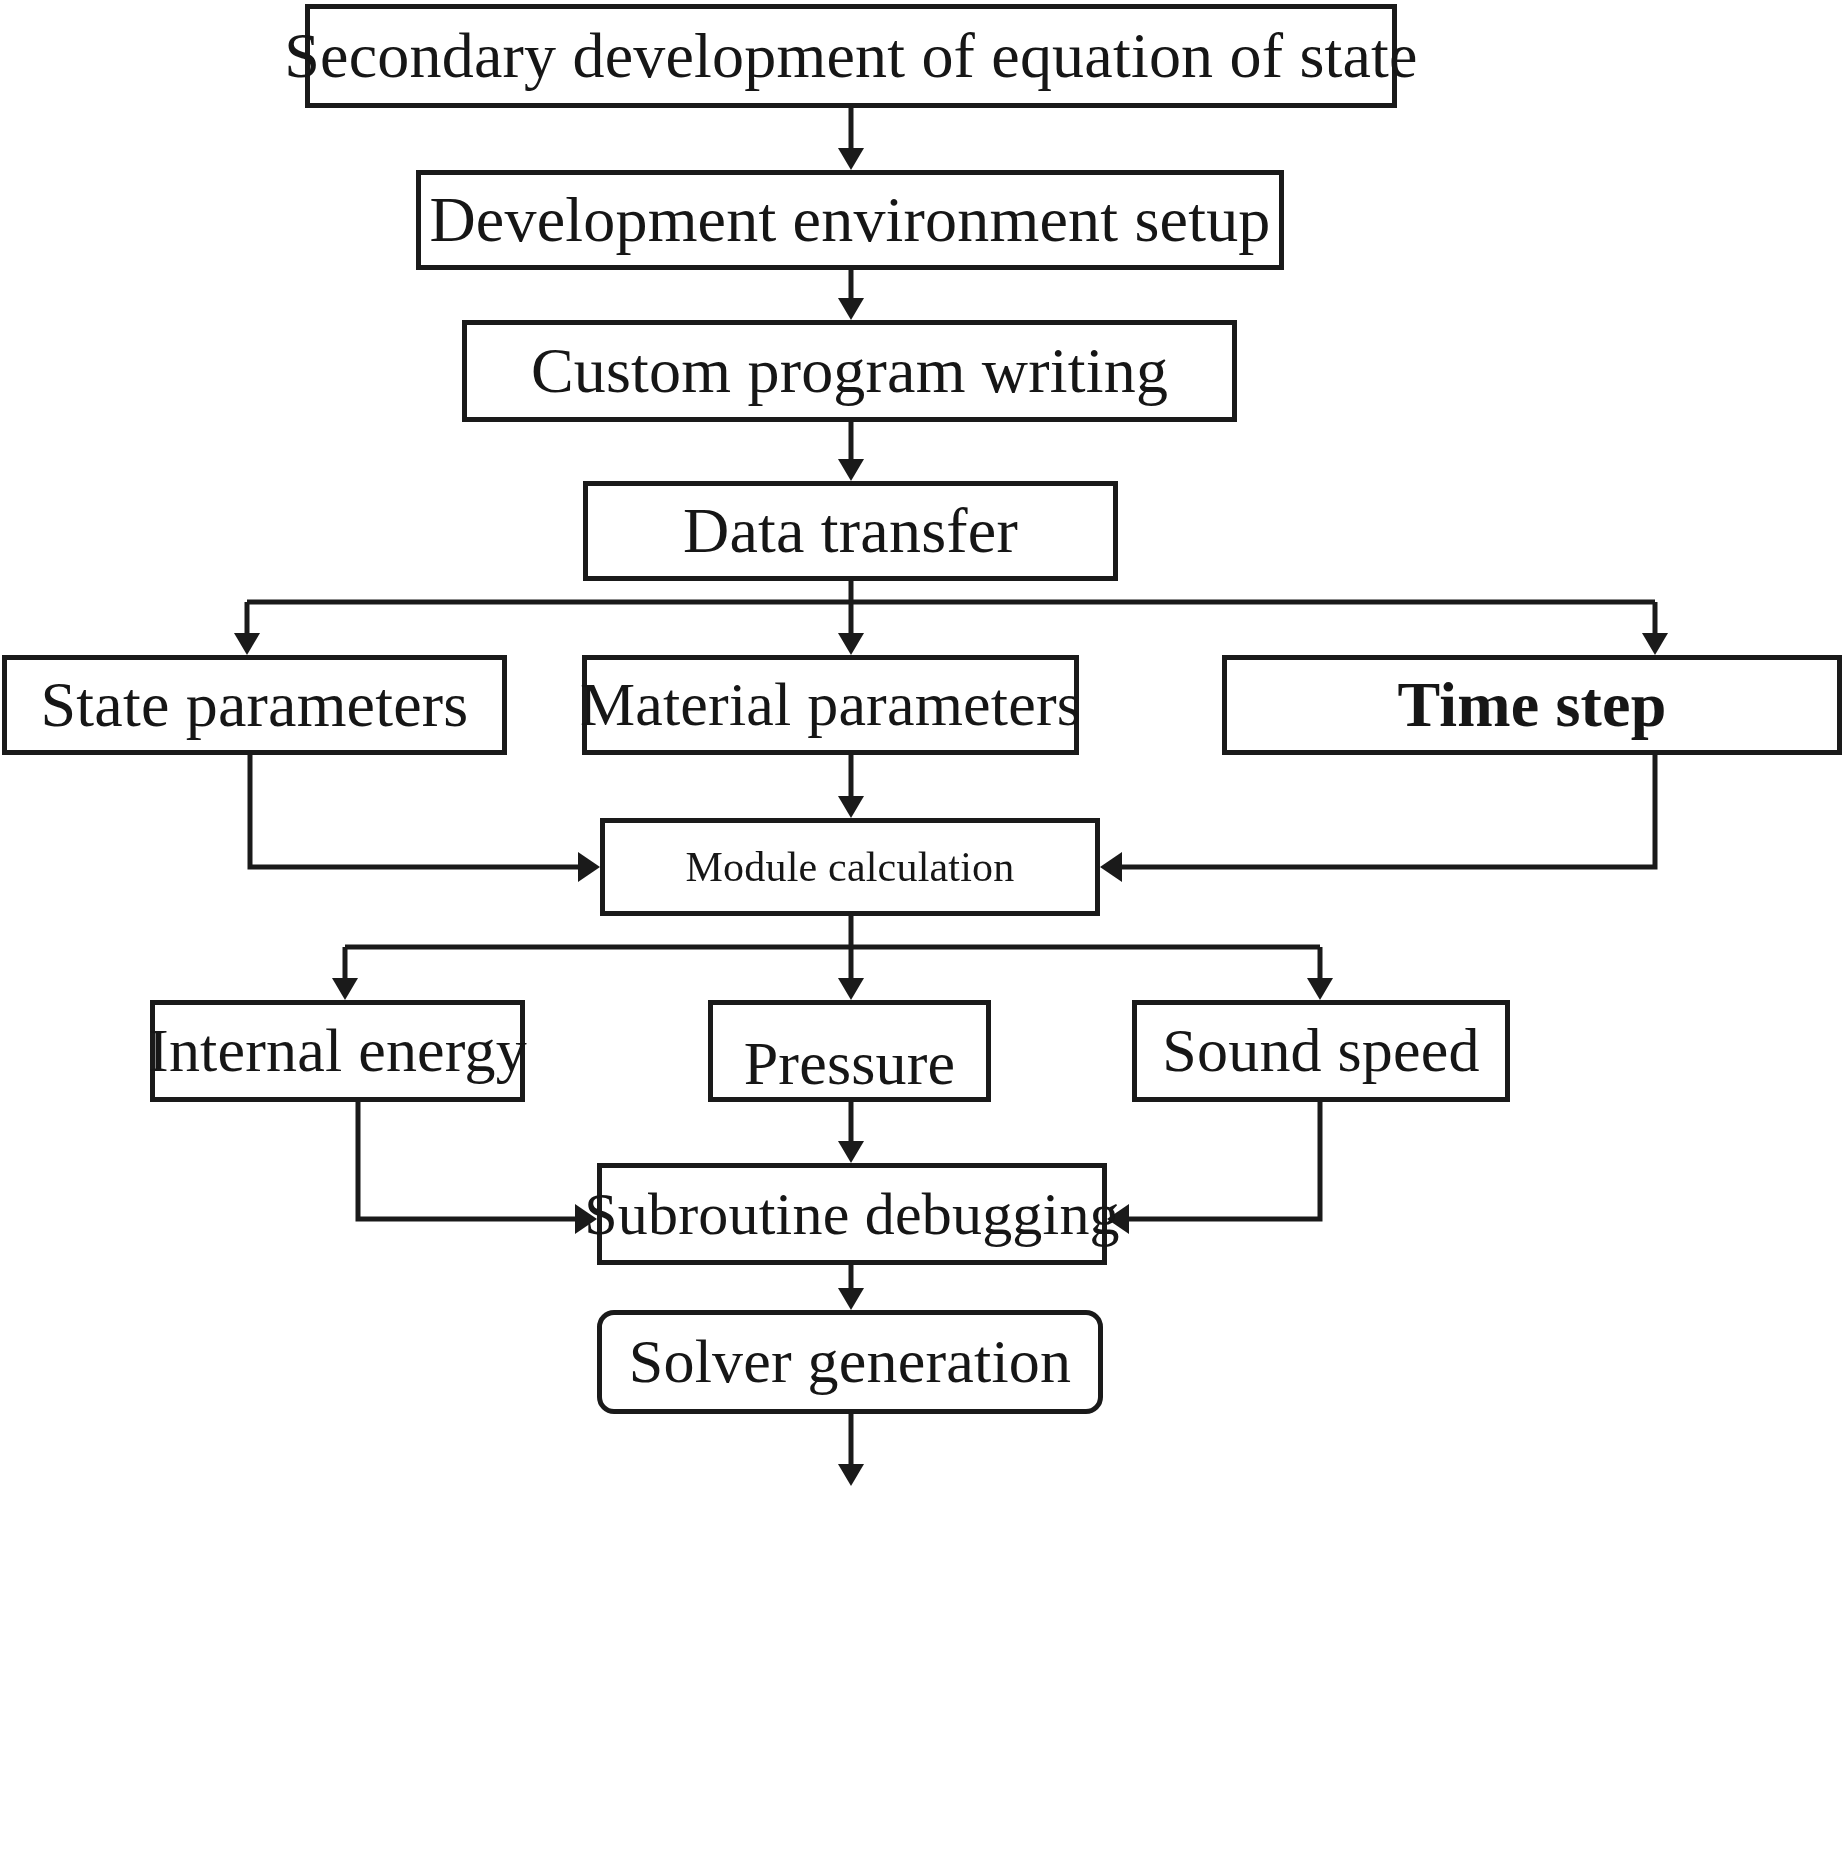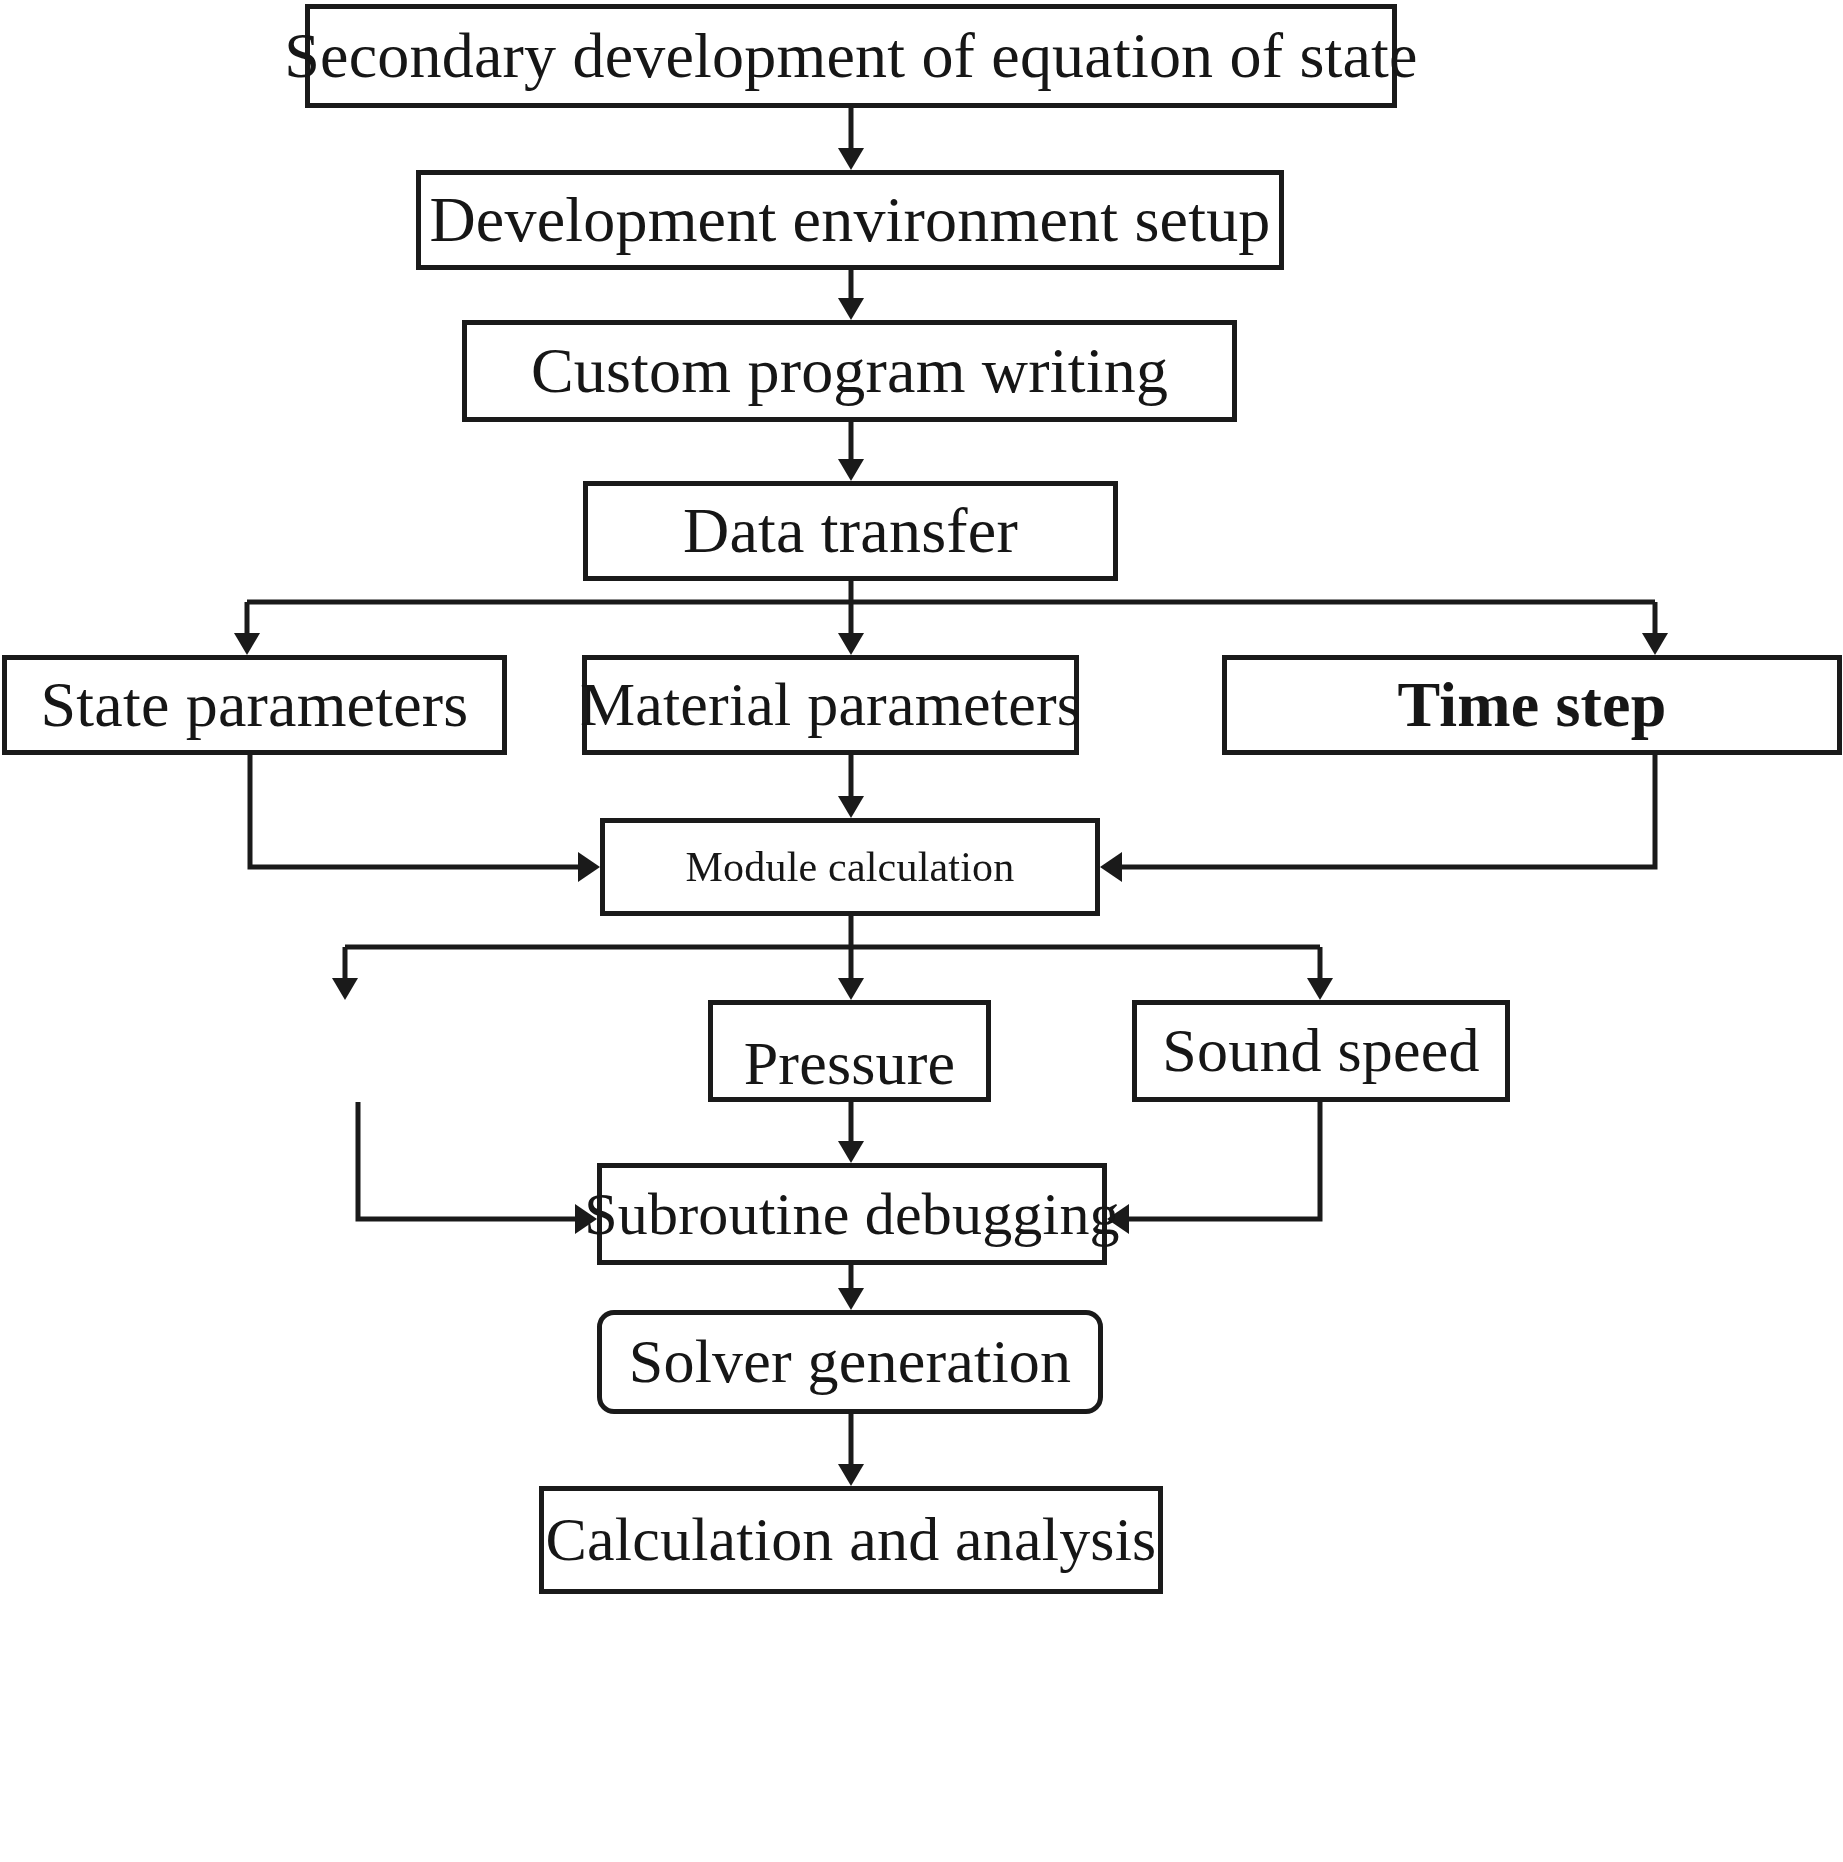--- a/index.html
+++ b/index.html
@@ -137,34 +137,34 @@
   </div>
 
   <div class="node" style="left:1222px; top:655px; width:620px; height:100px;">
     <span class="node-label" style="font-size:64px;font-weight:bold;">Time step</span>
   </div>
 
   <div class="node" style="left:600px; top:818px; width:500px; height:98px;">
     <span class="node-label" style="font-size:42px;">Module calculation</span>
   </div>
 
+  <div class="node" style="left:150px; top:1000px; width:375px; height:102px;">
+    <span class="node-label" style="font-size:62px;">Internal energy</span>
+  </div>
 
   <div class="node" style="left:708px; top:1000px; width:283px; height:102px;">
     <span class="node-label" style="font-size:62px;margin-top:26px;">Pressure</span>
   </div>
 
   <div class="node" style="left:1132px; top:1000px; width:378px; height:102px;">
     <span class="node-label" style="font-size:62px;">Sound speed</span>
   </div>
 
   <div class="node" style="left:597px; top:1163px; width:510px; height:102px;">
     <span class="node-label" style="font-size:60px;">Subroutine debugging</span>
   </div>
 
   <div class="node" style="left:597px; top:1310px; width:506px; height:104px;border-radius:17px;">
     <span class="node-label" style="font-size:62px;">Solver generation</span>
   </div>
 
-  <div class="node" style="left:539px; top:1486px; width:624px; height:108px;">
-    <span class="node-label" style="font-size:62px;">Calculation and analysis</span>
-  </div>
 
 </div>
 
 </body></html>

